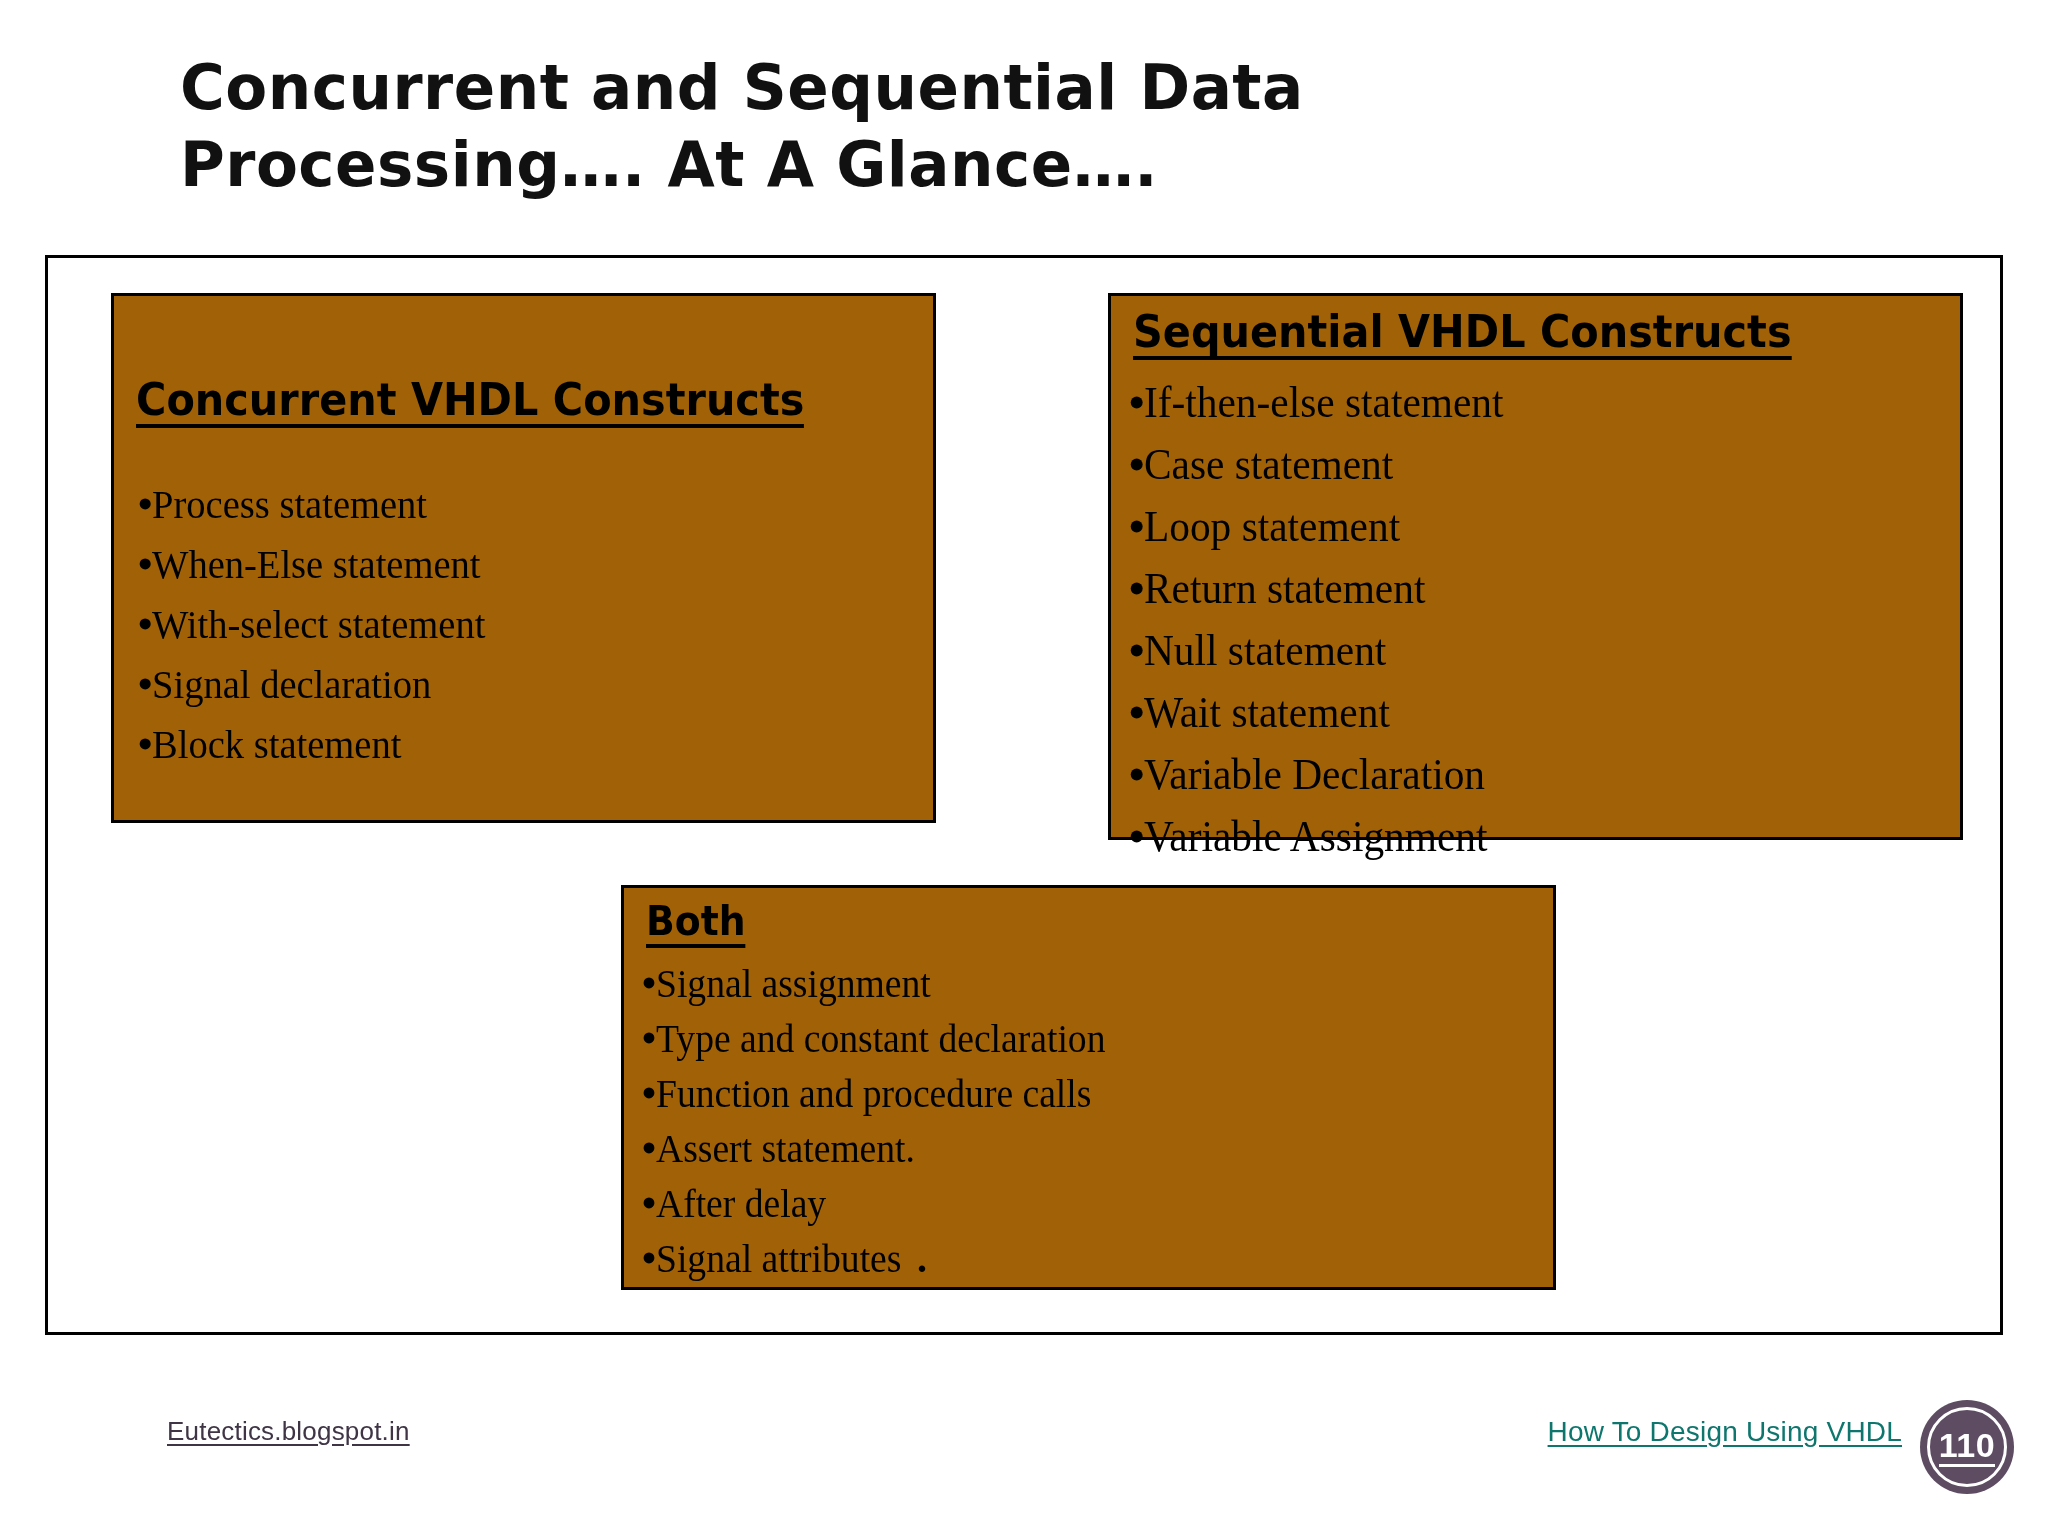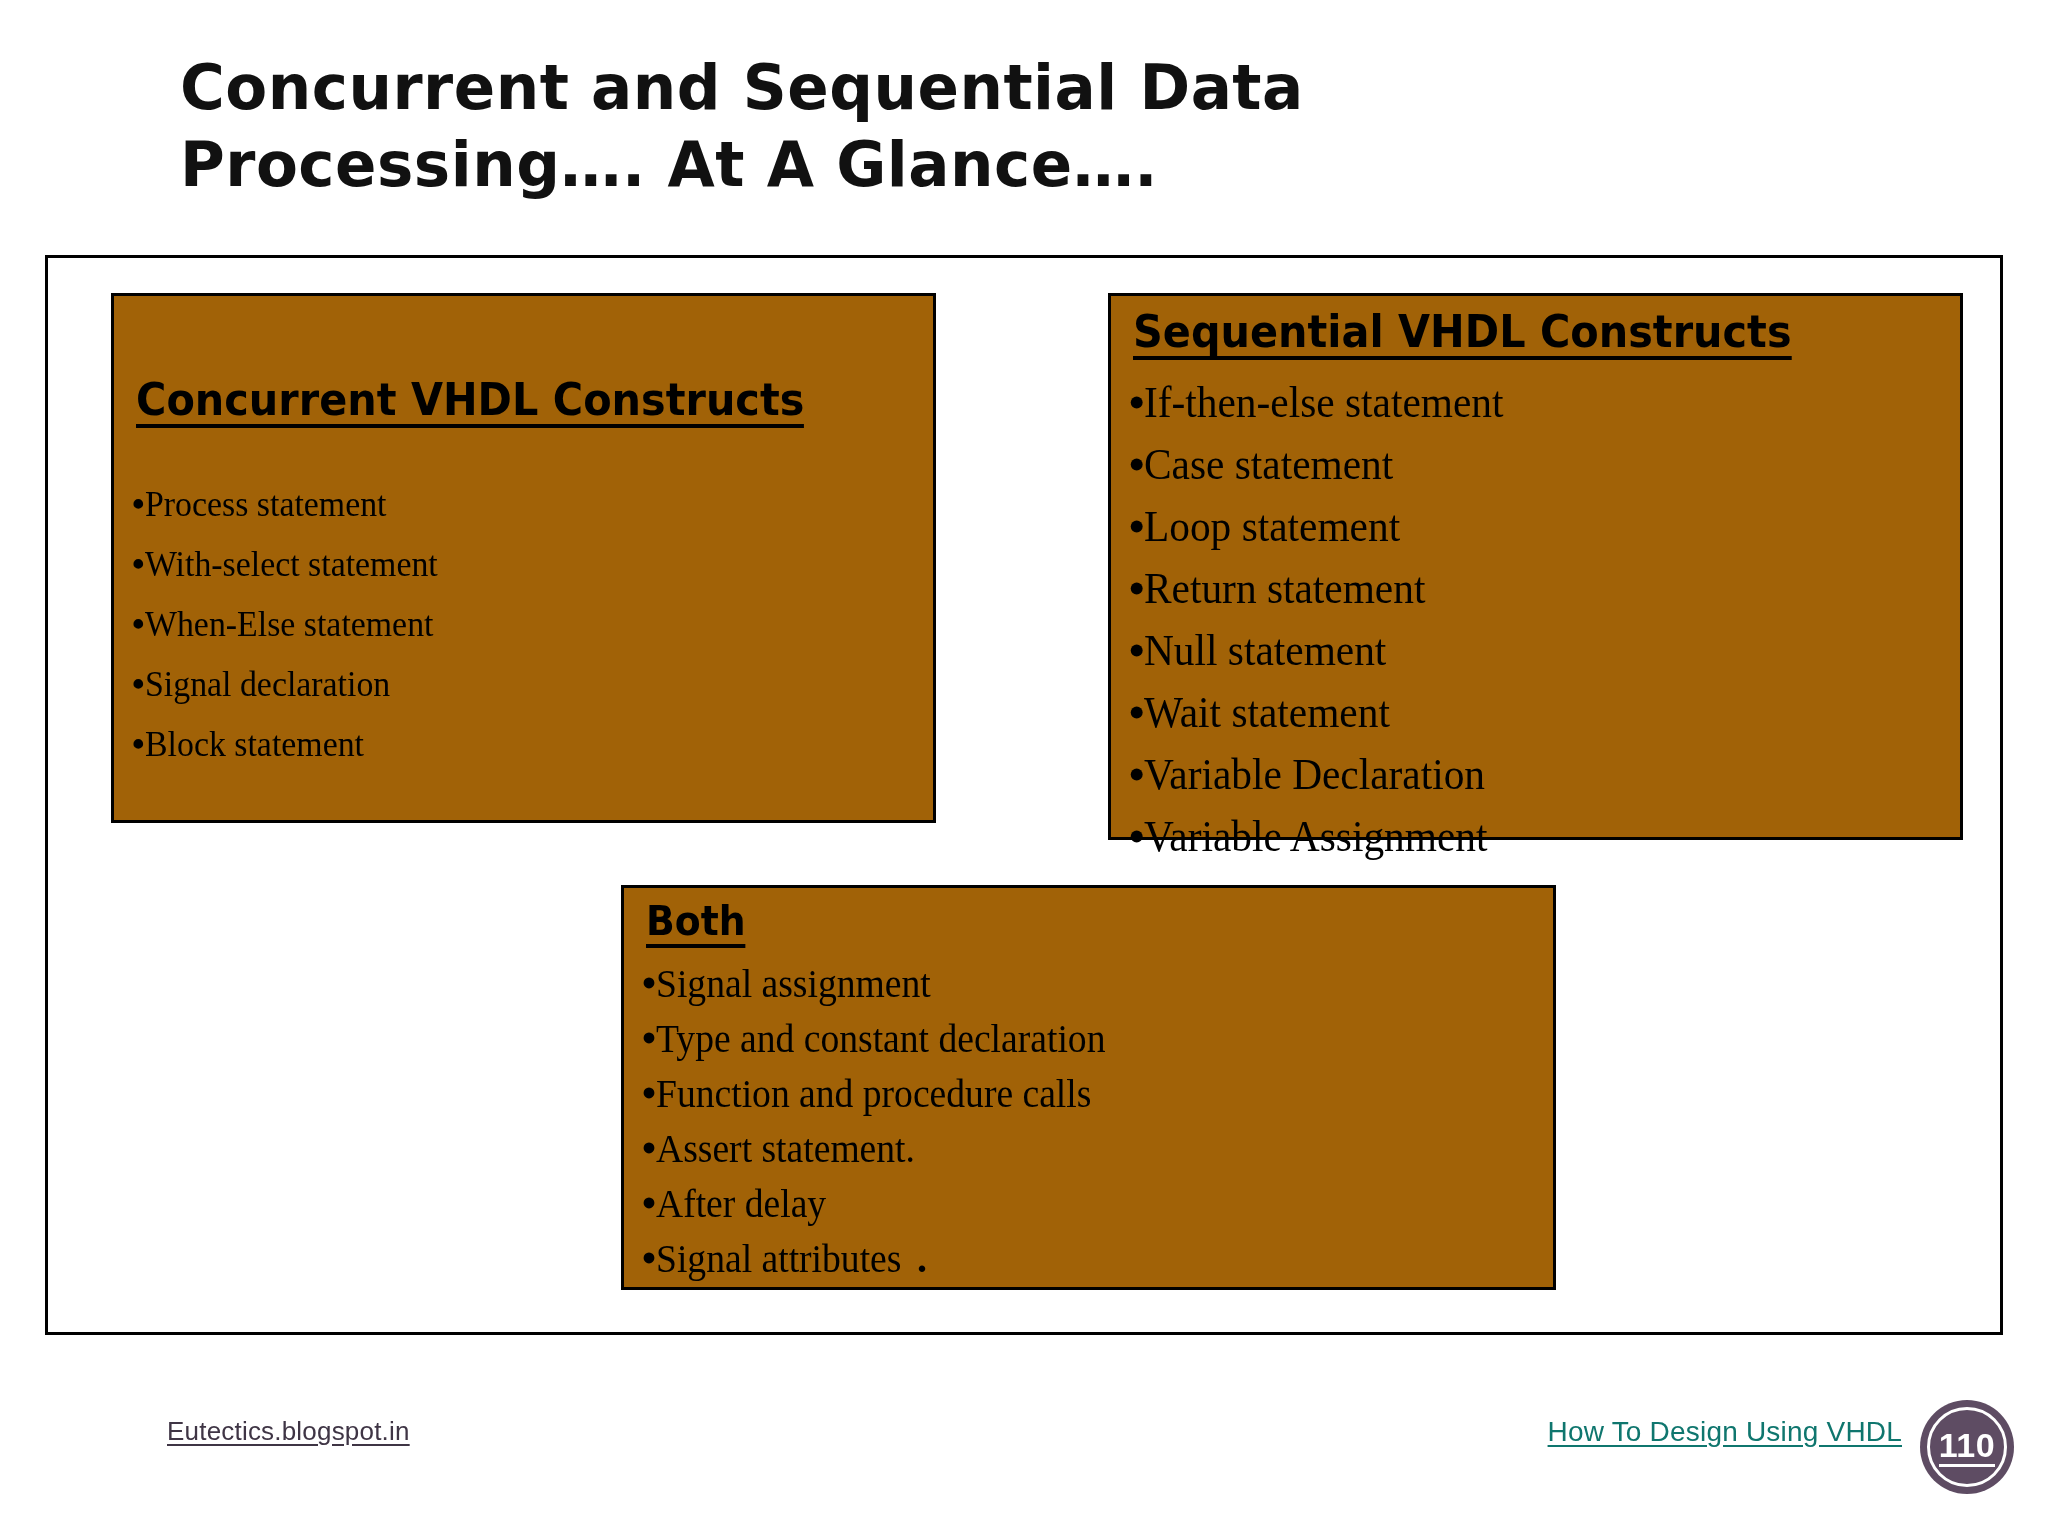--- a/index.html
+++ b/index.html
@@ -106,23 +106,23 @@
   }
   #concurrent-box .box-heading {
     position: absolute;
     left: 22px;
     top: 80px;
     font-size: 45px;
     line-height: 1.05;
   }
   #concurrent-box .bullet-list {
     position: absolute;
-    left: 18px;
+    left: 24px;
     top: 178px;
-    font-size: 36px;
+    font-size: 41px;
     line-height: 60px;
   }
 
   
   #sequential-box {
     left: 1060px;
     top: 35px;
     width: 855px;
     height: 547px;
   }
@@ -231,24 +231,24 @@
 
 <div class="outer-frame">
 
   <div class="box" id="concurrent-box">
     <div class="box-heading">Concurrent VHDL Constructs</div>
     <ul class="bullet-list">
       <li>
         <span class="bullet-dot">•</span><span class="bullet-text">Process statement</span>
       </li>
       <li>
+        <span class="bullet-dot">•</span><span class="bullet-text">When-Else statement</span>
+      </li>
+      <li>
         <span class="bullet-dot">•</span><span class="bullet-text">With-select statement</span>
-      </li>
-      <li>
-        <span class="bullet-dot">•</span><span class="bullet-text">When-Else statement</span>
       </li>
       <li>
         <span class="bullet-dot">•</span><span class="bullet-text">Signal declaration</span>
       </li>
       <li>
         <span class="bullet-dot">•</span><span class="bullet-text">Block statement</span>
       </li>
     </ul>
   </div>
 

